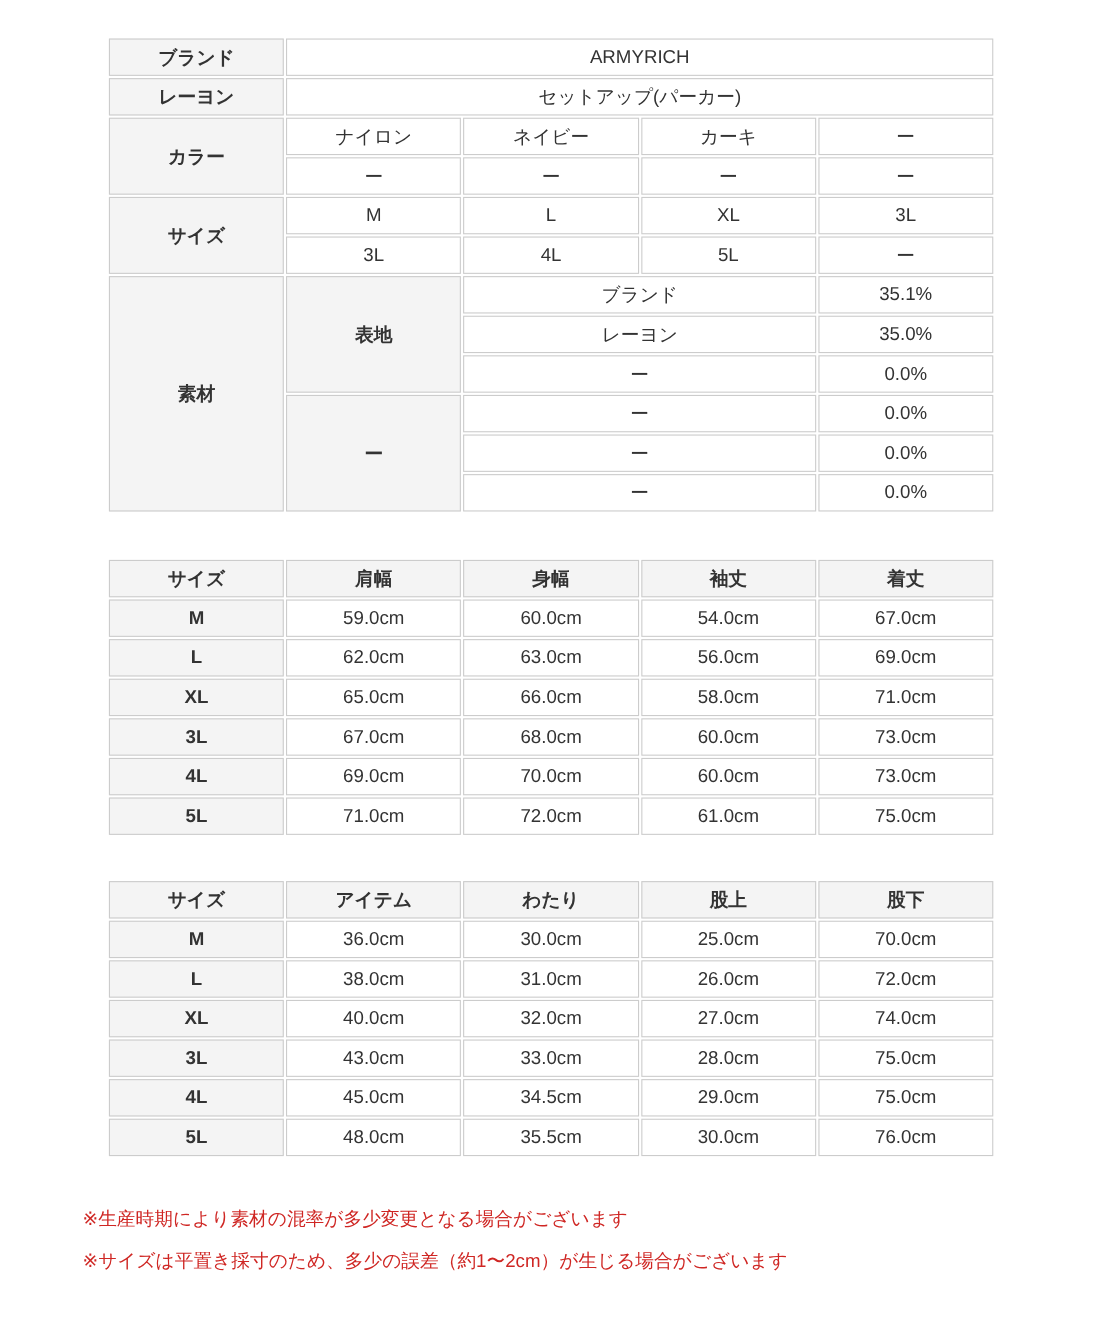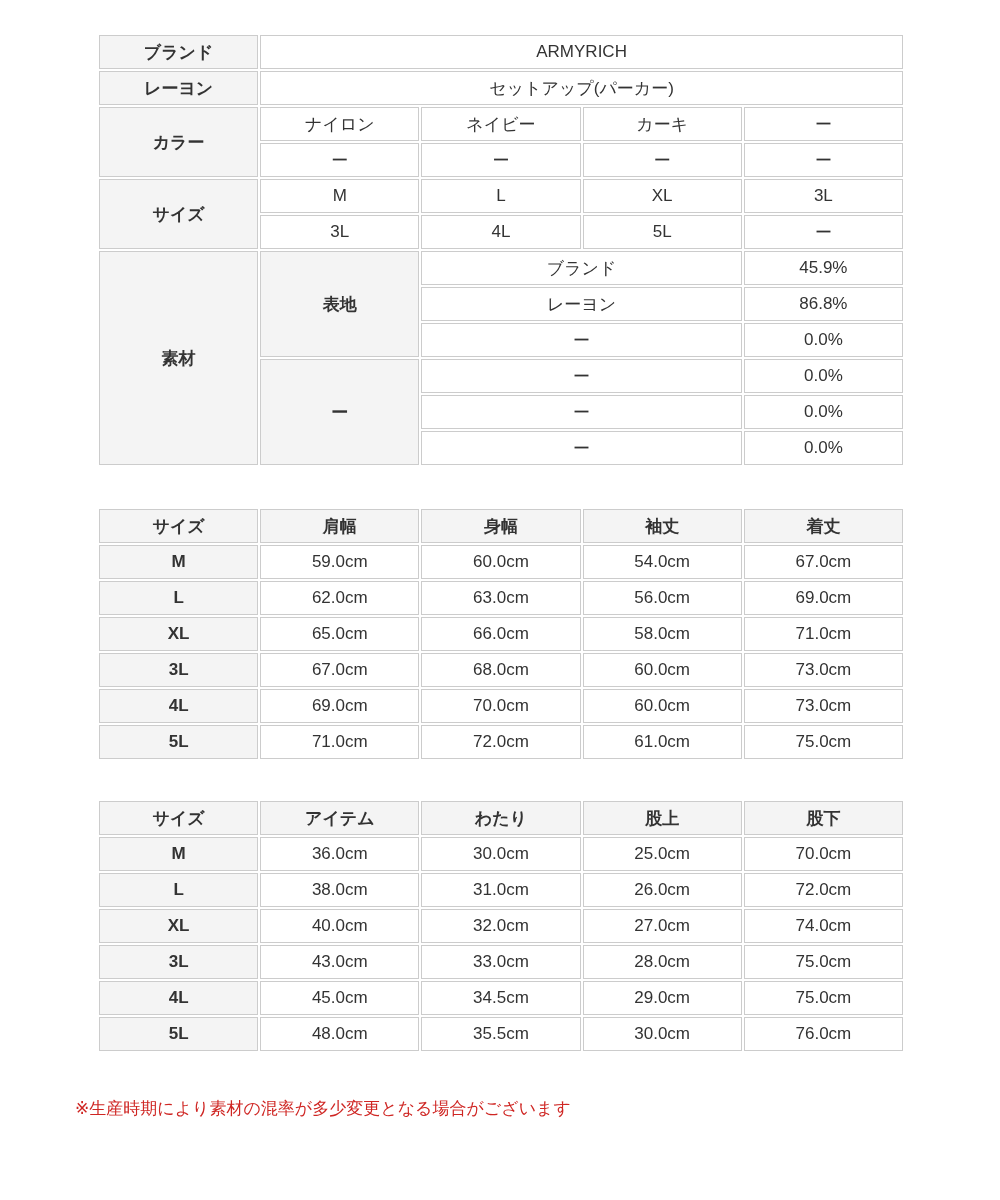--- a/index.html
+++ b/index.html
@@ -90,25 +90,25 @@
     <tr>
       <td>3L</td>
       <td>4L</td>
       <td>5L</td>
       <td>ー</td>
     </tr>
     <tr>
       <th rowspan="6">素材</th>
       <th rowspan="3">表地</th>
       <td colspan="2">ブランド</td>
-      <td>45.9%</td>
+      <td>35.1%</td>
     </tr>
     <tr>
       <td colspan="2">レーヨン</td>
-      <td>86.8%</td>
+      <td>35.0%</td>
     </tr>
     <tr>
       <td colspan="2">ー</td>
       <td>0.0%</td>
     </tr>
     <tr>
       <th rowspan="3">ー</th>
       <td colspan="2">ー</td>
       <td>0.0%</td>
     </tr>
@@ -240,15 +240,16 @@
       <td>48.0cm</td>
       <td>35.5cm</td>
       <td>30.0cm</td>
       <td>76.0cm</td>
     </tr>
   </tbody>
     </table>
 
   <div class="notes">
     <p class="note">※生産時期により素材の混率が多少変更となる場合がございます</p>
+    <p class="note">※サイズは平置き採寸のため、多少の誤差（約1〜2cm）が生じる場合がございます</p>
   </div>
 
 </div>
 
 </body></html>

